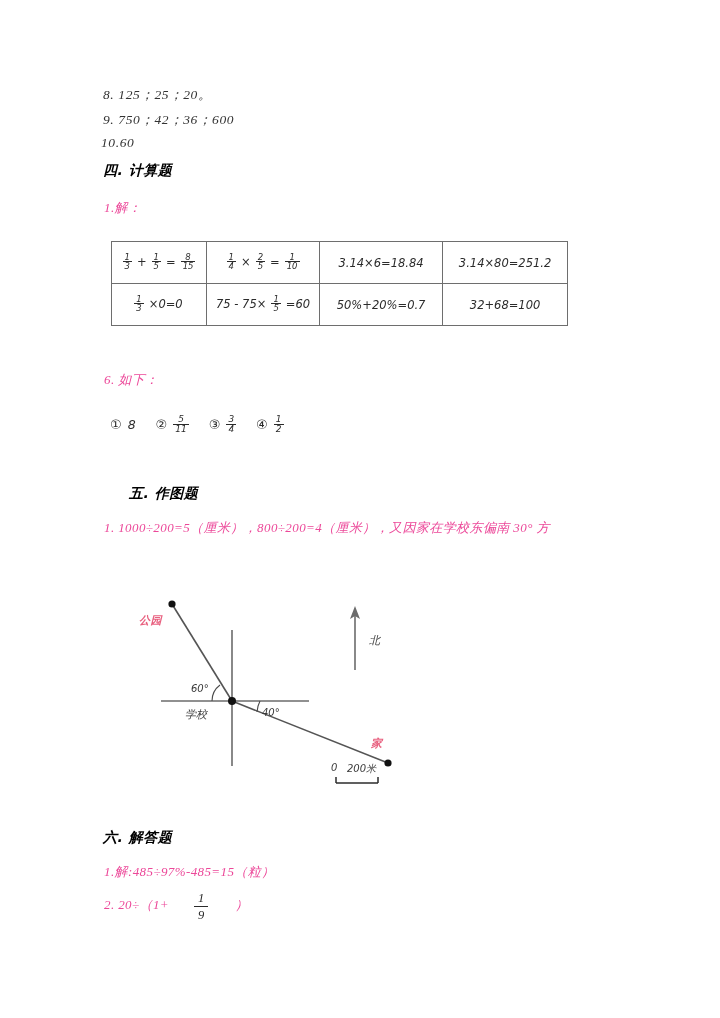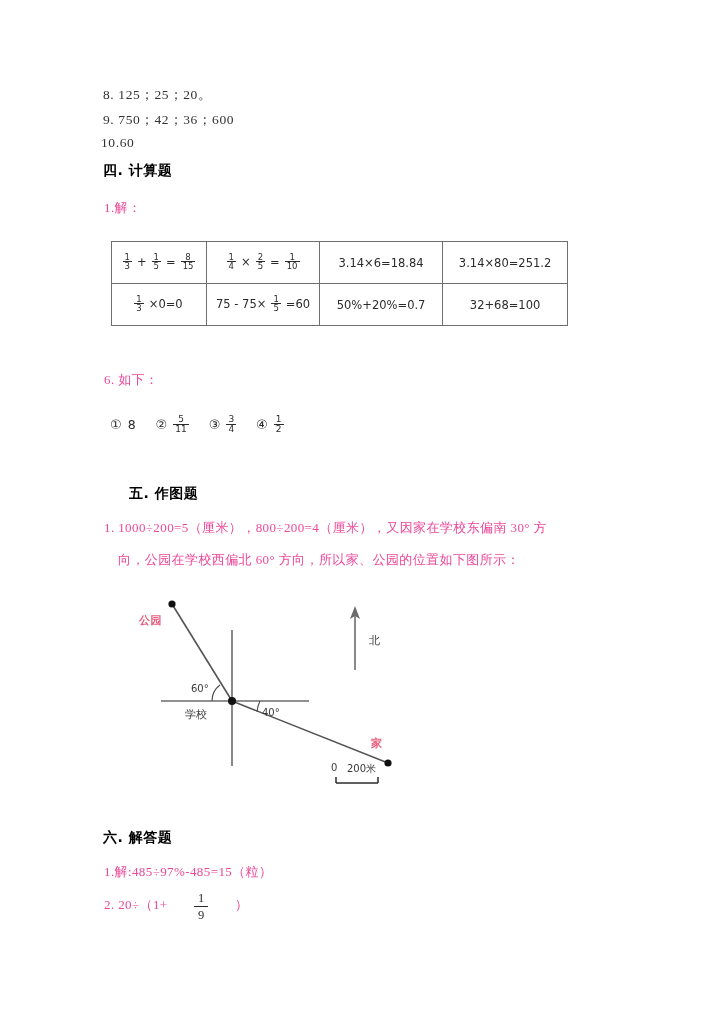--- a/index.html
+++ b/index.html
@@ -11,20 +11,21 @@
   body {
     font-family: "Liberation Serif", "DejaVu Serif", serif;
     color: #1a1a1a;
   }
   #page {
     position: relative;
     width: 720px;
     height: 1018px;
     background: #ffffff;
     overflow: hidden;
+    font-style: italic;
   }
 
   
   .txt {
     position: absolute;
     white-space: nowrap;
     color: #2b2b2b;
     font-family: "Liberation Serif", "DejaVu Serif", serif;
   }
   .ans-line {
@@ -231,21 +232,20 @@
         <span style="margin-right: 6px; font-size: 13px;">④</span>
         <span class="cfrac">
           <span class="num">1</span>
           <span class="den">2</span>
         </span>
       </div>
     </div>
 
   <div class="txt section-head" style="left:88px; top:485px;margin-left:41px;">五. 作图题</div>
   <div class="txt body-line" style="left:104px; top:519px;">1. 1000÷200=5（厘米），800÷200=4（厘米），又因家在学校东偏南 30°  方</div>
-  <div class="txt body-line" style="left:118px; top:551px;">向，公园在学校西偏北 60°  方向，所以家、公园的位置如下图所示：</div>
 
   <div id="diagram">
     <svg width="330" height="215" viewBox="0 0 330 215">
 
       <line x1="28" y1="121" x2="176" y2="121" stroke="#6b6b6b" stroke-width="1.6"></line>
 
       <line x1="99" y1="50" x2="99" y2="186" stroke="#6b6b6b" stroke-width="1.6"></line>
 
       <line x1="99" y1="121" x2="39" y2="24" stroke="#555555" stroke-width="1.6"></line>
 

